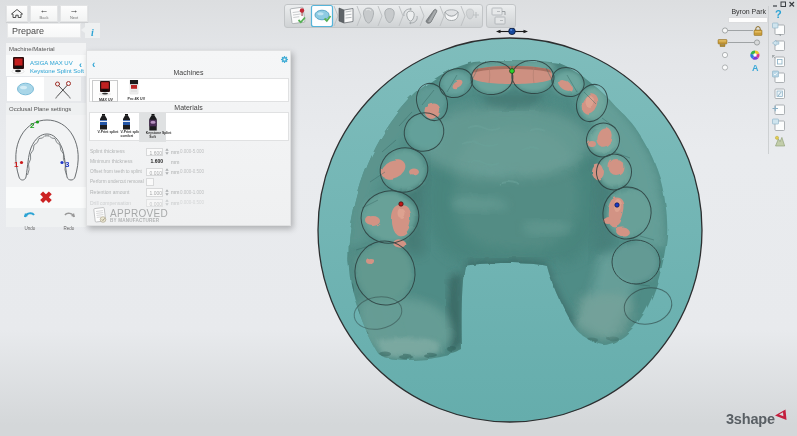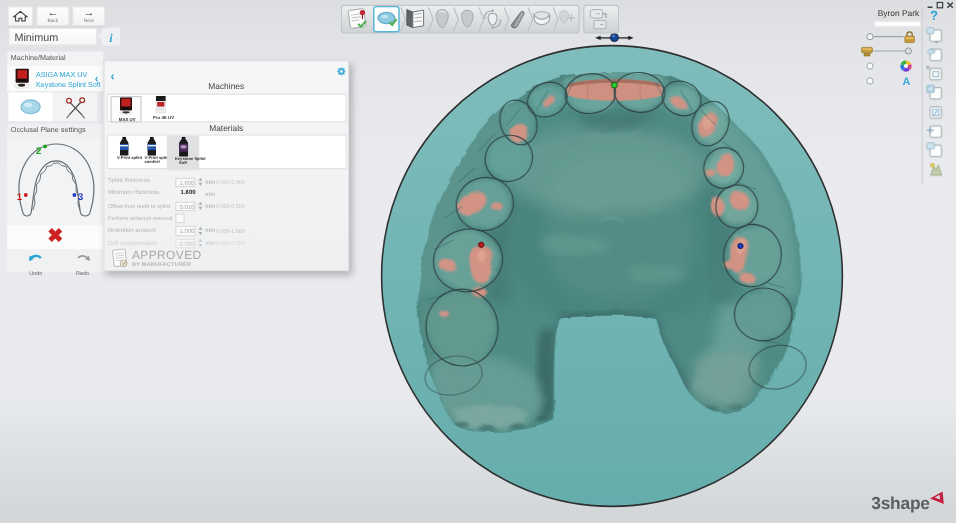--- a/index.html
+++ b/index.html
@@ -23,21 +23,21 @@
 </div>
 <div class="abs btn" style="left:30px; top:5px; width:28px; height:17px; text-align:center;">
   <div style="font-size:9px; color:#333; line-height:9px;">←</div>
   <div class="microc" style="font-size:8px; color:#777;">Back</div>
 </div>
 <div class="abs btn" style="left:60px; top:5px; width:28px; height:17px; text-align:center;">
   <div style="font-size:9px; color:#333; line-height:9px;">→</div>
   <div class="microc" style="font-size:8px; color:#777;">Next</div>
 </div>
 
-<div class="abs" style="left:7px; top:23px; width:74px; height:15px; background:linear-gradient(#fefefe,#f6f7f7); border:1px solid #e8e9ea; line-height:14px; padding-left:4px; font-size:9px; color:#4a4a4a;">Minimum</div>
+<div class="abs" style="left:7px; top:23px; width:74px; height:15px; background:linear-gradient(#fefefe,#f6f7f7); border:1px solid #e8e9ea; line-height:14px; padding-left:4px; font-size:9px; color:#4a4a4a;">Prepare</div>
 <div class="abs" style="left:85px; top:23px; width:15px; height:15px; background:#eef0f1; text-align:center; line-height:15px;"><span style="color:#2ba3d4; font-weight:bold; font-style:italic; font-size:10px; font-family:'Liberation Serif',serif;">i</span></div>
 <div class="abs" style="left:81px; top:27px; width:0; height:0; border-top:3.5px solid transparent; border-bottom:3.5px solid transparent; border-right:4px solid #eef0f1;"></div>
 
 <div class="abs panel" style="left:6px; top:43px; width:80px; height:12px; font-size:6px; color:#555; line-height:12px; padding-left:3px;">Machine/Material</div>
 <div class="abs" style="left:6px; top:55px; width:80px; height:21px; background:#fafbfb;">
   <svg class="abs" style="left:5px; top:2px;" width="15" height="17" viewBox="0 0 15 17">
     <rect x="2" y="0" width="11" height="12" rx="1" fill="#2a0d0d"></rect>
     <rect x="3.5" y="1.5" width="8" height="7" fill="#c41f1f"></rect>
     <rect x="4.5" y="9" width="6" height="2" fill="#111"></rect>
     <ellipse cx="7" cy="14.5" rx="6" ry="2" fill="#fff" stroke="#ccc" stroke-width="0.5"></ellipse>

